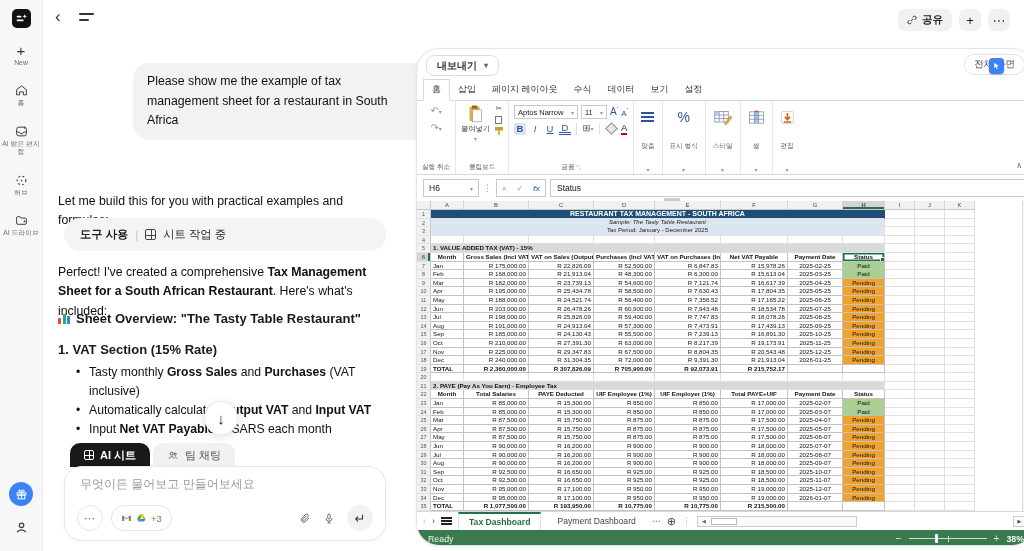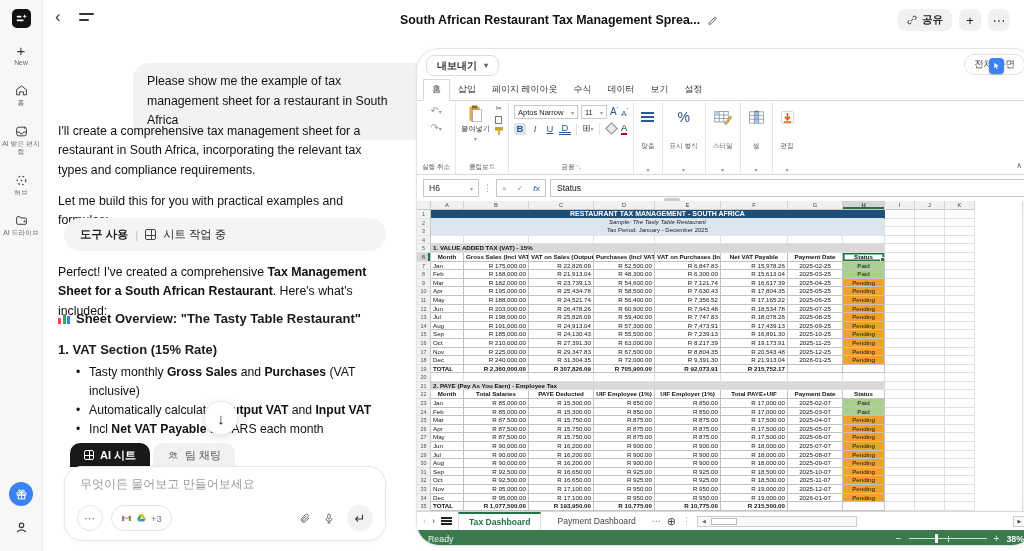--- a/index.html
+++ b/index.html
@@ -237,21 +237,20 @@
     <div class="chat-head">
       <span class="chev-back">‹</span>
       <span class="menu-ic">
           <i></i>
           <i></i>
         </span>
     </div>
 
     <div class="bubble">Please show me the example of tax management sheet for a restaurant in South Africa</div>
 
-    <p class="para p1">I'll create a comprehensive tax management sheet for a restaurant in South Africa, incorporating the relevant tax types and compliance requirements.</p>
     <p class="para p2">Let me build this for you with practical examples and formulas:</p>
 
     <div class="chip">
       <span>도구 사용</span>
       <span class="chip-sep">|</span>
       <span class="chip-grid"></span>
       <span class="chip-status">시트 작업 중</span>
     </div>
 
     <p class="para p3"><span>Perfect! I've created a comprehensive </span><span class="bold">Tax Management Sheet for a South African Restaurant</span><span>. Here's what's included:</span></p>
@@ -262,21 +261,21 @@
           <i></i>
           <i></i>
         </span>
       <span id="ovh">Sheet Overview: "The Tasty Table Restaurant"</span>
     </h3>
     <h4 class="h2">1. VAT Section (15% Rate)</h4>
 
     <ul class="bullets">
       <li><span>Tasty monthly </span><span class="bold">Gross Sales</span><span> and </span><span class="bold">Purchases</span><span> (VAT inclusive)</span></li>
       <li><span>Automatically calculates </span><span class="bold">Output VAT</span><span> and </span><span class="bold">Input VAT</span></li>
-      <li><span>Incl </span><span class="bold">Net VAT Payable</span><span> to SARS each month</span></li>
+      <li><span>Input </span><span class="bold">Net VAT Payable</span><span> to SARS each month</span></li>
     </ul>
 
     <div class="scroll-btn">
       <span>↓</span>
     </div>
 
     <div class="input-tabs">
       <div class="tab-pill tab-dark">
         <span class="tgrid"></span>
         <span>AI 시트</span>
@@ -325,27 +324,20 @@
           </span>
           <div class="send-circ">
               <span>↵</span>
             </div>
         </div>
       </div>
     </div>
   </main>
 
   <div class="canvas-head">
-    <div class="doc-title">
-      <span>South African Restaurant Tax Management Sprea...</span>
-      <svg width="11" height="11" viewBox="0 0 24 24" fill="none" stroke="#555" stroke-width="2">
-          <path d="M4 20h4L19.5 8.5a2.1 2.1 0 00-3-3L5 17z"></path>
-          <path d="M13.5 6.5l3 3"></path>
-        </svg>
-    </div>
     <div class="head-btns">
       <div class="share-btn">
         <svg width="10" height="10" viewBox="0 0 24 24" fill="none" stroke="#222" stroke-width="2.2">
             <path d="M9.5 14.5l5-5"></path>
             <path d="M13 6l2-2a4 4 0 015.7 5.7l-2 2M11 18l-2 2a4 4 0 01-5.7-5.7l2-2"></path>
           </svg>
         <span>공유</span>
       </div>
       <div class="sq-btn">
           <span>+</span>

